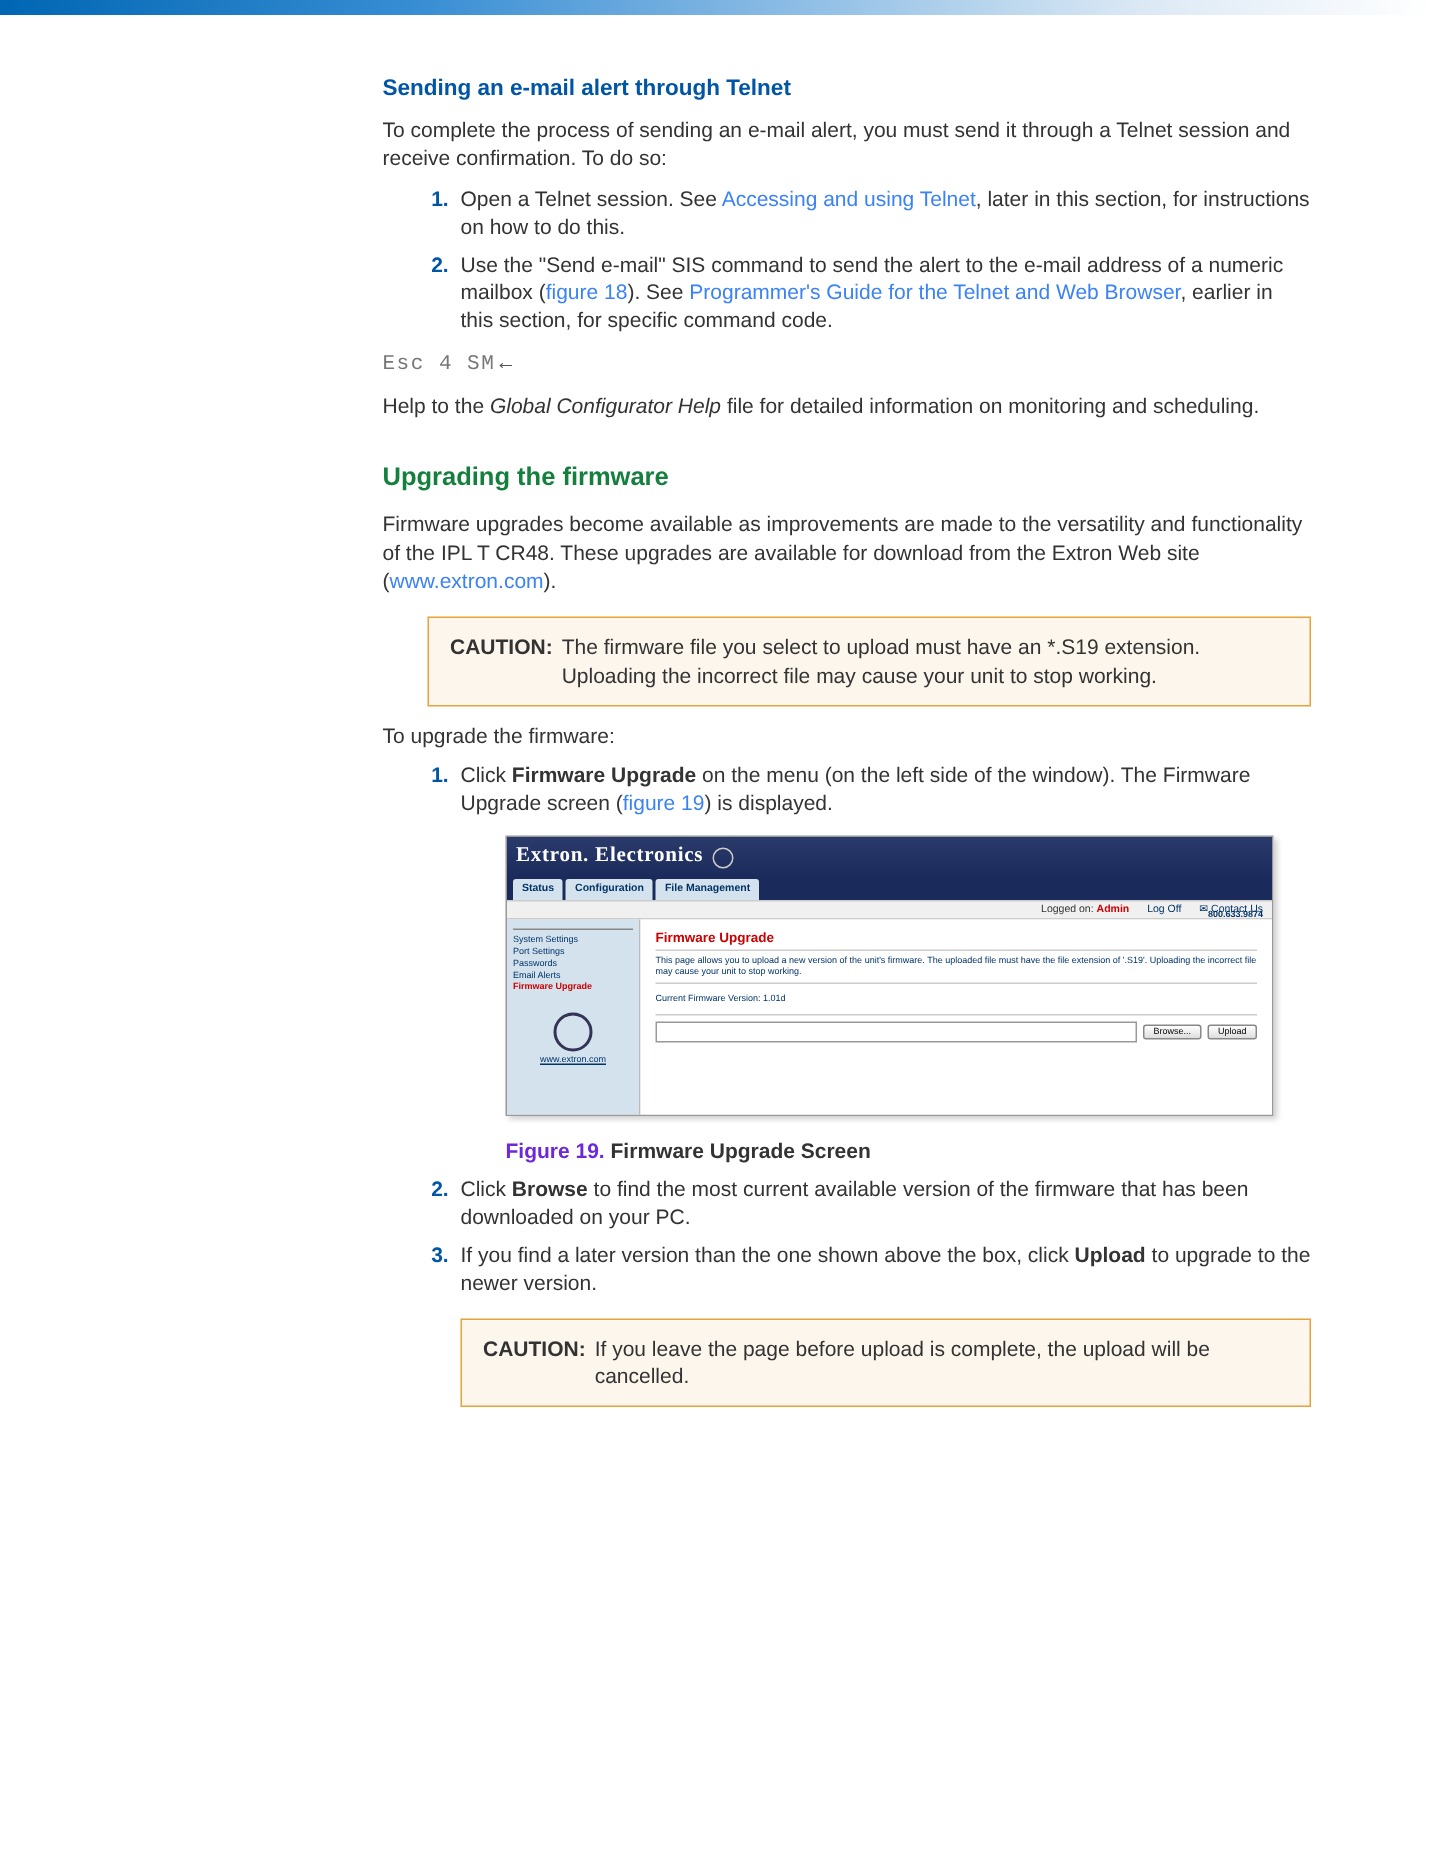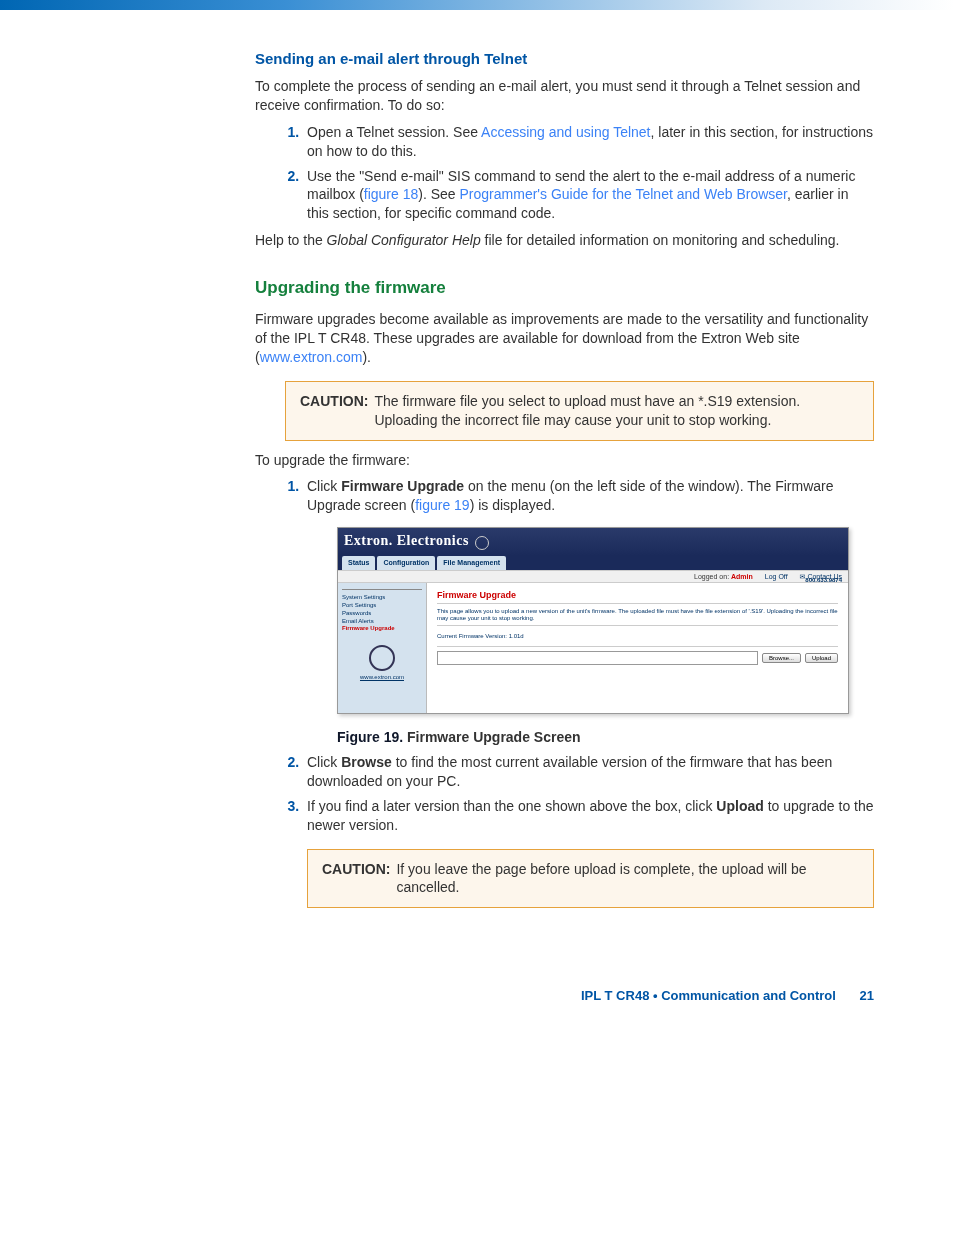--- a/index.html
+++ b/index.html
@@ -88,21 +88,21 @@
   .caution-text {
     flex: 1;
     margin-left: 6px;
   }
   .figure-caption {
     margin-top: 14px;
     margin-left: 30px;
     font-size: 14px;
   }
   .figure-caption .fignum {
-    color: #0f172a;
+    color: #6d28d9;
     font-weight: bold;
   }
   .figure-caption .figtitle {
     font-weight: bold;
   }
   .footer {
     margin-top: 80px;
     text-align: right;
     font-size: 13px;
     color: #0055a5;
@@ -279,20 +279,23 @@
     <ol>
       <li>
         <span>Open a Telnet session. See </span><span class="link">Accessing and using Telnet</span><span>, later in this section, for instructions on how to do this.</span>
       </li>
       <li>
         <span>Use the "Send e-mail" SIS command to send the alert to the e-mail address of a numeric mailbox (</span><span class="link">figure 18</span><span>). See </span><span class="link">Programmer's Guide for the Telnet and Web Browser</span><span>, earlier in this section, for specific command code.</span>
       </li>
     </ol>
 
 
+    <div class="code">
+      <span>Esc 4 SM</span><span class="arrow-left">←</span>
+    </div>
 
     <p>
       <span>Help to the </span><span class="italic">Global Configurator Help</span><span> file for detailed information on monitoring and scheduling.</span>
     </p>
 
     <div class="h-blue-lg">Upgrading the firmware</div>
 
     <p>
       <span>Firmware upgrades become available as improvements are made to the versatility and functionality of the IPL T CR48. These upgrades are available for download from the Extron Web site (</span><span class="link">www.extron.com</span><span>).</span>
     </p>
@@ -372,19 +375,15 @@
 
         <div class="caution-box" style="margin-left:0;">
           <div class="caution-inner">
             <span class="label">CAUTION:</span>
             <span class="caution-text">If you leave the page before upload is complete, the upload will be cancelled.</span>
           </div>
         </div>
       </li>
     </ol>
 
-    <div class="footer">
-      <span>IPL T CR48 • Communication and Control</span>
-      <span class="pagenum">21</span>
-    </div>
 
   </div>
 </div>
 
 </body></html>

